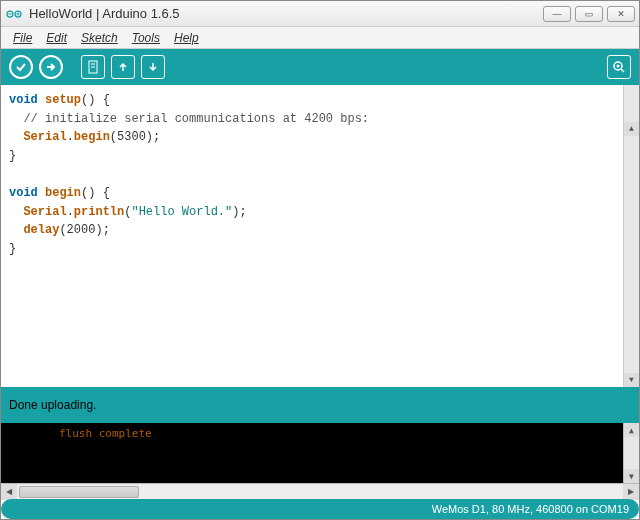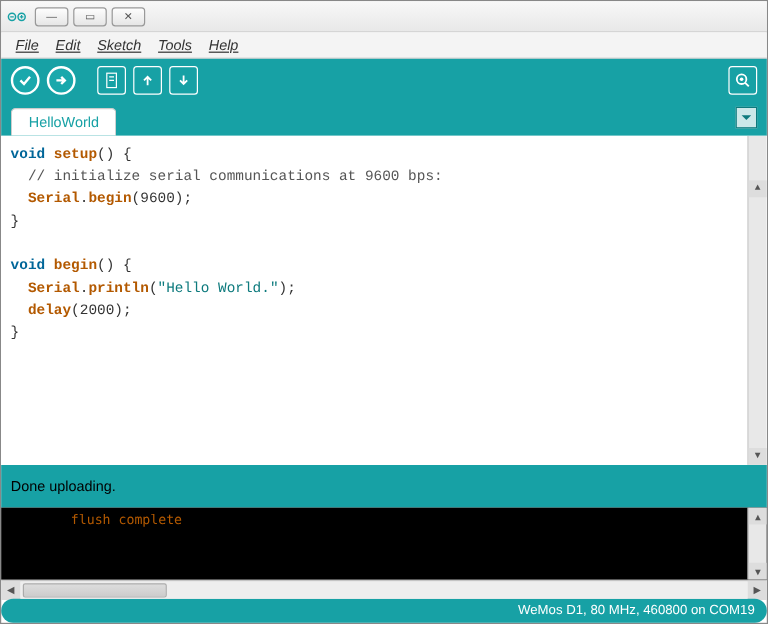--- a/index.html
+++ b/index.html
@@ -65,20 +65,21 @@
       <svg viewBox="0 0 36 18">
           <g fill="none" stroke="#17a1a5" stroke-width="2.5">
             <circle cx="10" cy="9" r="6"></circle>
             <circle cx="26" cy="9" r="6"></circle>
           </g>
           <line x1="7" y1="9" x2="13" y2="9" stroke="#17a1a5" stroke-width="2"></line>
           <line x1="23" y1="9" x2="29" y2="9" stroke="#17a1a5" stroke-width="2"></line>
           <line x1="26" y1="6" x2="26" y2="12" stroke="#17a1a5" stroke-width="2"></line>
         </svg>
     </span>
+    <span class="title">HelloWorld | Arduino 1.6.5</span>
     <div class="winbtns">
       <div class="winbtn">
           <span>—</span>
         </div>
       <div class="winbtn">
           <span>▭</span>
         </div>
       <div class="winbtn">
           <span>✕</span>
         </div>
@@ -125,33 +126,25 @@
     <div class="spacer"></div>
     <div class="tbtn sq">
       <svg width="14" height="14" viewBox="0 0 14 14">
           <circle cx="6" cy="6" r="4" stroke="#fff" fill="none" stroke-width="1.5"></circle>
           <line x1="9" y1="9" x2="12" y2="12" stroke="#fff" stroke-width="1.5"></line>
           <circle cx="6" cy="6" r="1.5" fill="#fff"></circle>
         </svg>
     </div>
   </div>
 
-  <div class="tabbar">
-    <div class="tab">HelloWorld</div>
-    <div class="tabmenu">
-      <svg width="10" height="10" viewBox="0 0 10 10">
-          <path d="M1 3 L5 7 L9 3" fill="#0d7a7d"></path>
-        </svg>
-    </div>
-  </div>
 
   <div class="editor-wrap">
     <div class="editor"><span class="kw">void</span> <span class="fn">setup</span><span>() {</span>
-<span class="com">  // initialize serial communications at 9600 bps:</span>
-  <span class="type">Serial</span><span class="dot">.</span><span class="fn">begin</span><span>(9600);</span>
+<span class="com">  // initialize serial communications at 4200 bps:</span>
+  <span class="type">Serial</span><span class="dot">.</span><span class="fn">begin</span><span>(5300);</span>
 <span>}</span>
 
 <span class="kw">void</span> <span class="fn">begin</span><span>() {</span>
   <span class="type">Serial</span><span class="dot">.</span><span class="fn">println</span><span>(</span><span class="str">"Hello World."</span><span>);</span>
   <span class="fn">delay</span><span>(2000);</span>
 <span>}</span>
       <div class="vscroll">
         <div class="up">▲</div>
         <div class="down">▼</div>
       </div>

